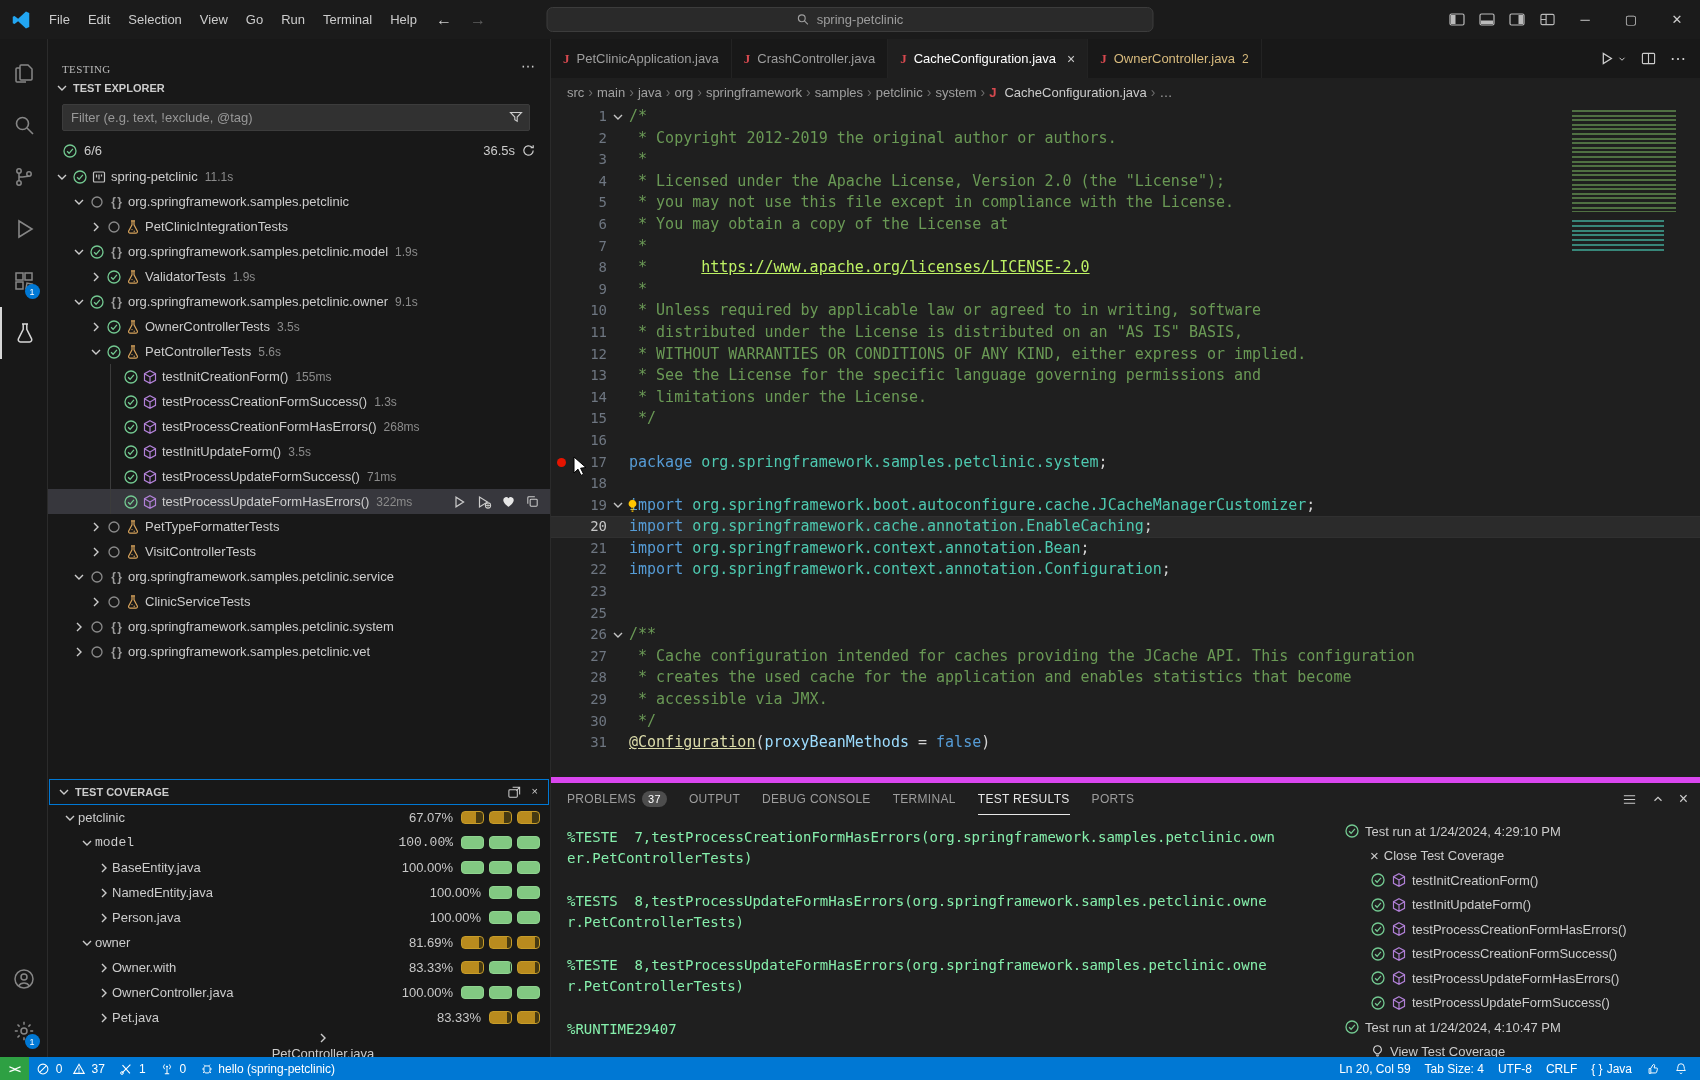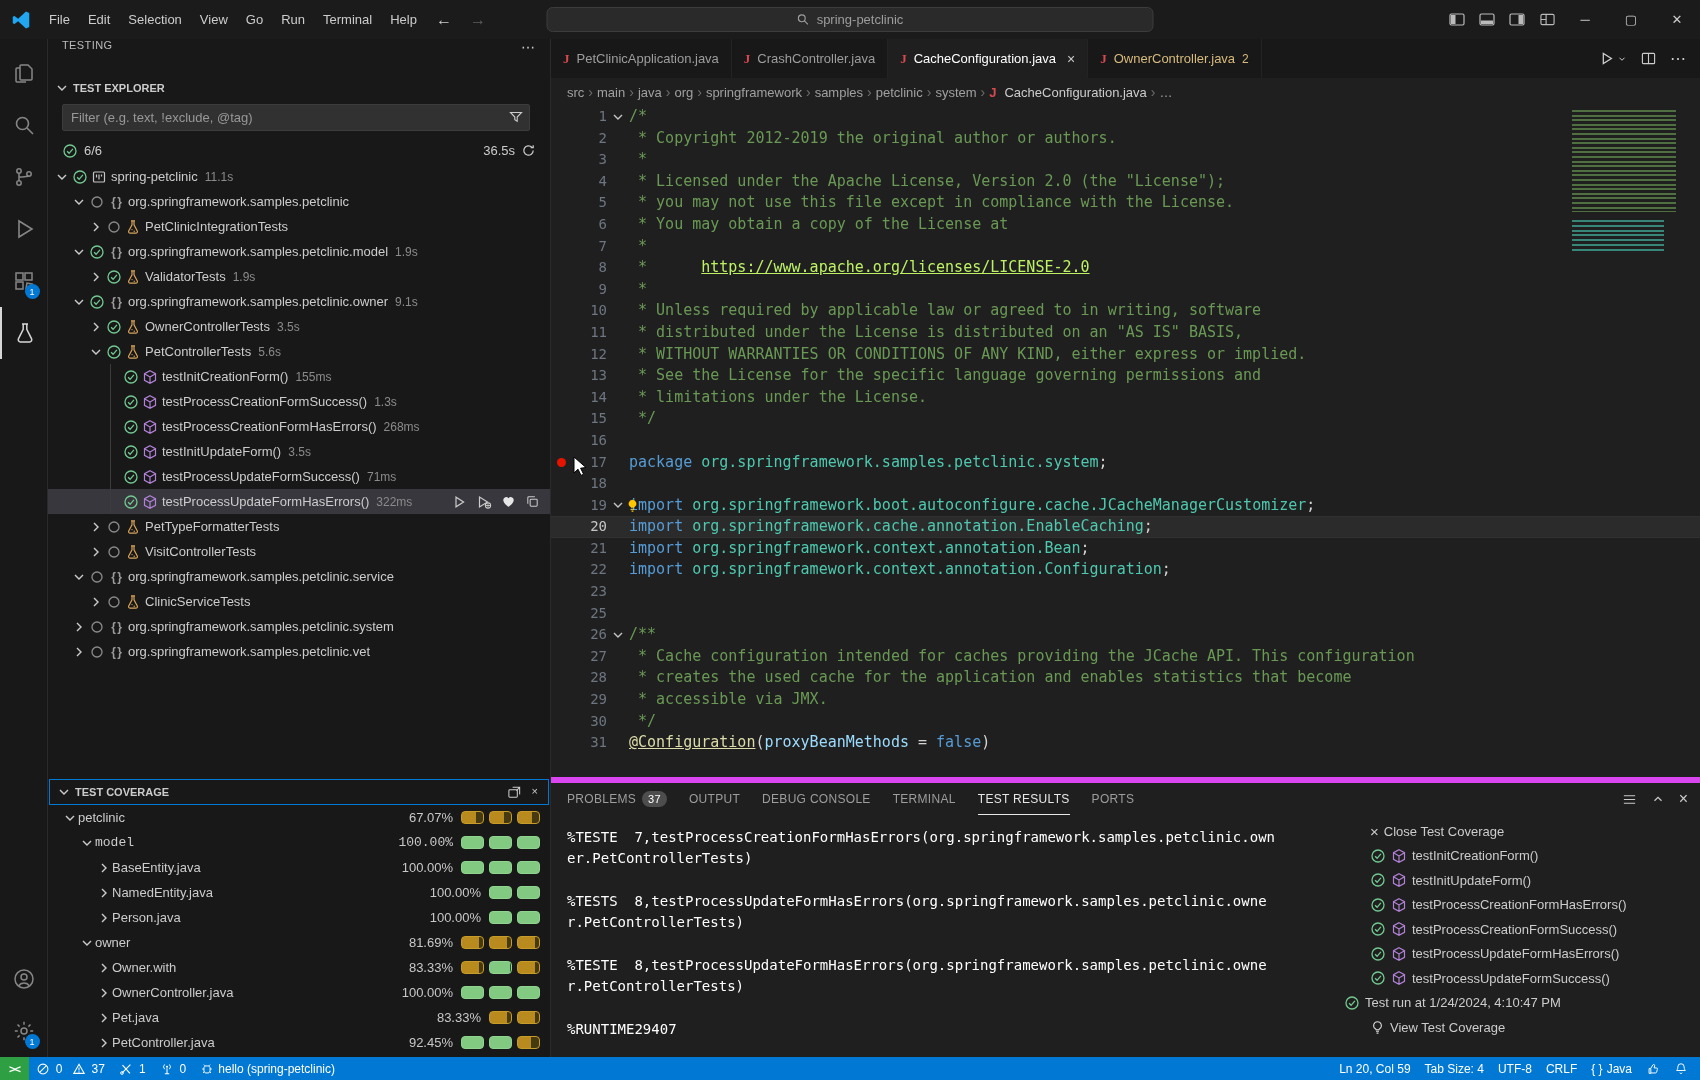--- a/index.html
+++ b/index.html
@@ -28,21 +28,21 @@
   
   #activitybar { width:48px; background:#181818; border-right:1px solid #2b2b2b; display:flex; flex-direction:column; align-items:center; padding-top:8px; }
   .ab-item { width:48px; height:52px; display:flex; align-items:center; justify-content:center; color:#868686; position:relative; }
   .ab-item.active { color:#d7d7d7; border-left:2px solid #d7d7d7; }
   .ab-badge { position:absolute; right:8px; bottom:8px; background:#0078d4; color:#fff; font-size:9px;
     min-width:15px; height:15px; border-radius:8px; display:flex; align-items:center; justify-content:center; }
   .ab-spacer { flex:1; }
 
   
   #sidebar { width:503px; background:#181818; border-right:1px solid #2b2b2b; display:flex; flex-direction:column; font-size:13px; }
-  .sb-header { height:36px; display:flex; align-items:flex-start; padding:0 14px; flex:0 0 36px; }
+  .sb-header { height:36px; display:flex; align-items:flex-end; padding:0 14px; flex:0 0 36px;font-family:Liberation Serif, serif; }
   .sb-title { font-size:11px; letter-spacing:.4px; color:#bbbbbb; }
   .sb-more { margin-left:auto; color:#cccccc; letter-spacing:1px; font-size:14px; }
   .section-header { height:25px; display:flex; align-items:center; gap:3px; padding-left:6px; font-size:11px; font-weight:bold; color:#cccccc; flex:0 0 25px; }
   .filter-wrap { margin:4px 20px 6px 14px; position:relative; flex:0 0 27px; }
   .filter-wrap input { width:100%; height:27px; background:#313131; border:1px solid #3c3c3c; border-radius:2px;
     color:#c3c3c3; font-size:13px; padding:0 28px 0 8px; outline:none; font-family:"Liberation Sans",sans-serif; }
   .filter-wrap input::placeholder { color:#989898; }
   .filter-funnel { position:absolute; right:6px; top:5px; color:#cccccc; }
   .summary-row { height:27px; display:flex; align-items:center; gap:6px; padding:0 14px; flex:0 0 27px; }
   .summary-right { margin-left:auto; display:flex; align-items:center; gap:6px; }
@@ -116,21 +116,21 @@
   #mouse-cursor { position:absolute; left:22px; top:350px; z-index:5; }
 
   
   #panel { flex:0 0 280px; border-top:6px solid #d946ef; background:#1f1f1f; display:flex; flex-direction:column; min-height:0; }
   #paneltabs { height:32px; display:flex; align-items:center; padding-left:16px; flex:0 0 32px; }
   .ptab { font-size:12px; letter-spacing:.3px; color:#9d9d9d; margin-right:22px; height:100%; display:flex; align-items:center; gap:6px; }
   .ptab.active { color:#e7e7e7; box-shadow: inset 0 -1px 0 #e7e7e7; }
   .pbadge { background:#4d4d4d; color:#ffffff; border-radius:9px; font-size:11px; padding:0 6px; height:16px; display:flex; align-items:center; }
   .panel-actions { margin-left:auto; display:flex; align-items:center; gap:14px; padding-right:12px; color:#cccccc; }
   #panelbody { flex:1; display:flex; min-height:0; }
-  #output { flex:1; padding:12px 0 0 16px; font-family:"DejaVu Sans Mono","Liberation Mono",monospace; font-size:14px; color:#ffffff; }
+  #output { flex:1; padding:12px 0 0 16px; font-family:"DejaVu Sans Mono","Liberation Mono",monospace; font-size:14px; color:#86efac; }
   .oblock { width:84ch; white-space:pre-wrap; word-break:break-all; line-height:21px; margin-bottom:22px; }
   #runtree { width:356px; padding-top:4px; font-size:13px; }
   .rrow { height:24.5px; display:flex; align-items:center; gap:5px; }
   .rrow .lbl { white-space:nowrap; }
 
   
   #statusbar { height:23px; background:#0078d4; display:flex; align-items:center; flex:0 0 23px; font-size:12px; color:#ffffff; }
   #remote { height:100%; background:#2ea043; display:flex; align-items:center; padding:0 9px; font-weight:bold; font-size:11px; letter-spacing:-1px; }
   .sb-item { display:flex; align-items:center; gap:4px; padding:0 7px; height:100%; }
   .sb-item .n { margin-left:2px; }
@@ -825,21 +825,21 @@
                   <path d="M6 4l4 4-4 4" fill="none" stroke="currentColor" stroke-width="1.4"></path>
                 </svg>
               </span>
               <span class="lbl">Pet.java</span>
               <span class="pct">83.33%</span>
               <span class="pills">
                 <span class="pill y" style="background: linear-gradient(to right, rgb(185, 139, 30) 83%, rgb(69, 57, 18) 83%);"></span>
                 <span class="pill y" style="background: linear-gradient(to right, rgb(185, 139, 30) 83%, rgb(69, 57, 18) 83%);"></span>
               </span>
             </div>
-            <div class="crow" style="padding-left: 48px;">
+            <div class="crow" style="padding-left: 48px; flex-direction: column;">
               <span class="twisty">
                 <svg width="16" height="16" viewBox="0 0 16 16">
                   <path d="M6 4l4 4-4 4" fill="none" stroke="currentColor" stroke-width="1.4"></path>
                 </svg>
               </span>
               <span class="lbl">PetController.java</span>
               <span class="pct">92.45%</span>
               <span class="pills">
                 <span class="pill g"></span>
                 <span class="pill g"></span>
@@ -1161,20 +1161,29 @@
           </span>
         </div>
         <div id="panelbody">
           <div id="output">
               <div class="oblock">%TESTE  7,testProcessCreationFormHasErrors(org.springframework.samples.petclinic.owner.PetControllerTests)</div>
               <div class="oblock">%TESTS  8,testProcessUpdateFormHasErrors(org.springframework.samples.petclinic.owner.PetControllerTests)</div>
               <div class="oblock">%TESTE  8,testProcessUpdateFormHasErrors(org.springframework.samples.petclinic.owner.PetControllerTests)</div>
               <div class="oblock">%RUNTIME29407</div>
             </div>
           <div id="runtree">
+              <div class="rrow">
+                <span style="display: inline-flex;">
+                  <svg width="16" height="16" viewBox="0 0 16 16">
+                    <circle cx="8" cy="8" r="6" fill="none" stroke="#73c991" stroke-width="1.3"></circle>
+                    <path d="M5.1 8.3l2 2 3.8-4.4" fill="none" stroke="#73c991" stroke-width="1.3"></path>
+                  </svg>
+                </span>
+                <span class="lbl">Test run at 1/24/2024, 4:29:10 PM</span>
+              </div>
               <div class="rrow" style="padding-left: 26px;">
                 <span style="display: inline-flex;">
                   <span style="font-size:15px;color:#ccc;">×</span>
                 </span>
                 <span class="lbl">Close Test Coverage</span>
               </div>
               <div class="rrow" style="padding-left: 26px;">
                 <span style="display: inline-flex;">
                   <svg width="16" height="16" viewBox="0 0 16 16">
                     <circle cx="8" cy="8" r="6" fill="none" stroke="#73c991" stroke-width="1.3"></circle>

